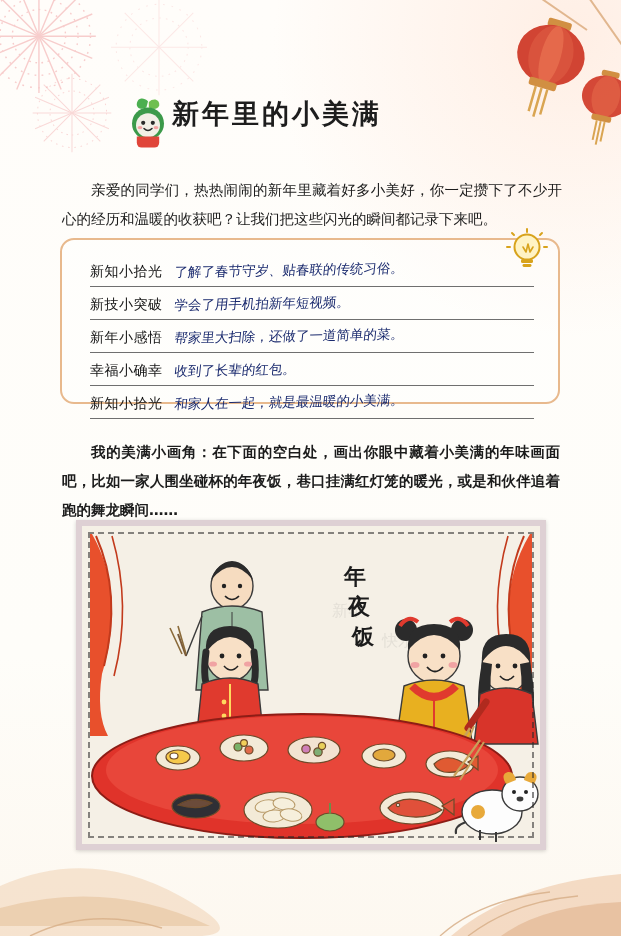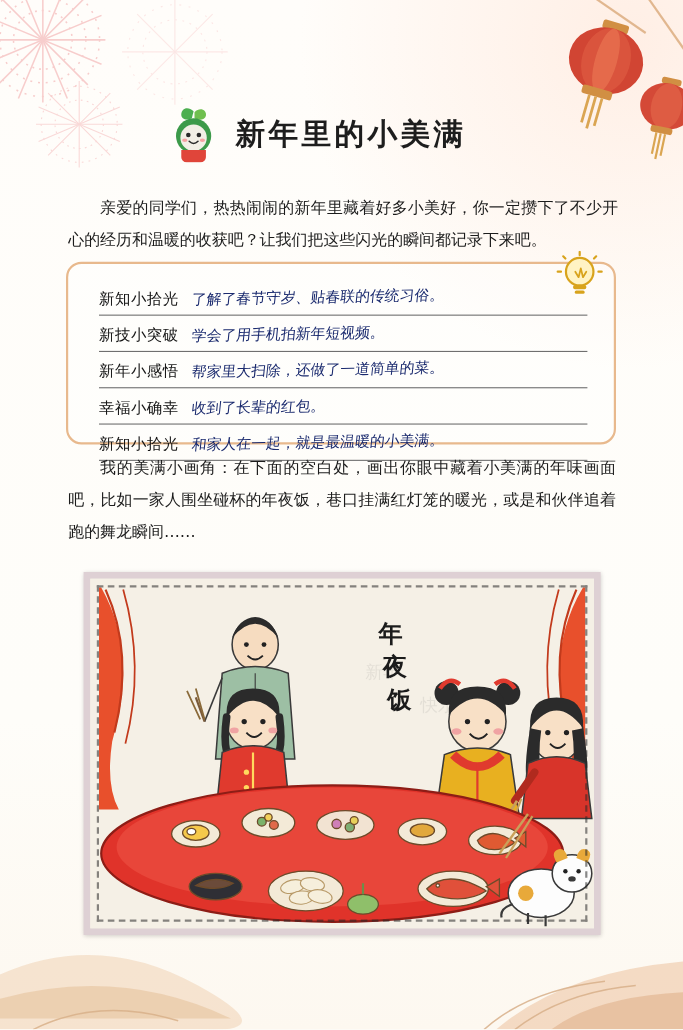--- a/index.html
+++ b/index.html
@@ -48,25 +48,25 @@
     left: 0;
     bottom: 0;
     width: 621px;
     height: 120px;
     pointer-events: none;
   }
 
   
   .title-row {
     position: absolute;
-    left: 152px;
+    left: 124px;
     top: 96px;
     display: flex;
-    align-items: center;
-    gap: 14px;
+    align-items: flex-start;
+    gap: 0;
   }
   .mascot {
     width: 48px;
     height: 52px;
     flex: none;
   }
   .title-text {
     font-size: 27px;
     font-weight: bold;
     letter-spacing: 3px;
@@ -137,28 +137,29 @@
     white-space: nowrap;
     font-family: "DejaVu Sans", "Liberation Sans", sans-serif;
     transform: rotate(-1.1deg) skewX(-7deg);
     transform-origin: left bottom;
   }
 
   
   .para2 {
     position: absolute;
     left: 62px;
-    top: 412px;
+    top: 438px;
     width: 498px;
     font-size: 14.5px;
     line-height: 29px;
     color: #1c1c1c;
     text-indent: 29px;
     text-align: justify;
     font-family: "DejaVu Sans", "Liberation Sans", sans-serif;
+    font-weight: bold;
   }
 
   
   .draw-frame {
     position: absolute;
     left: 76px;
     top: 520px;
     width: 470px;
     height: 330px;
     background: #ded0d4;

